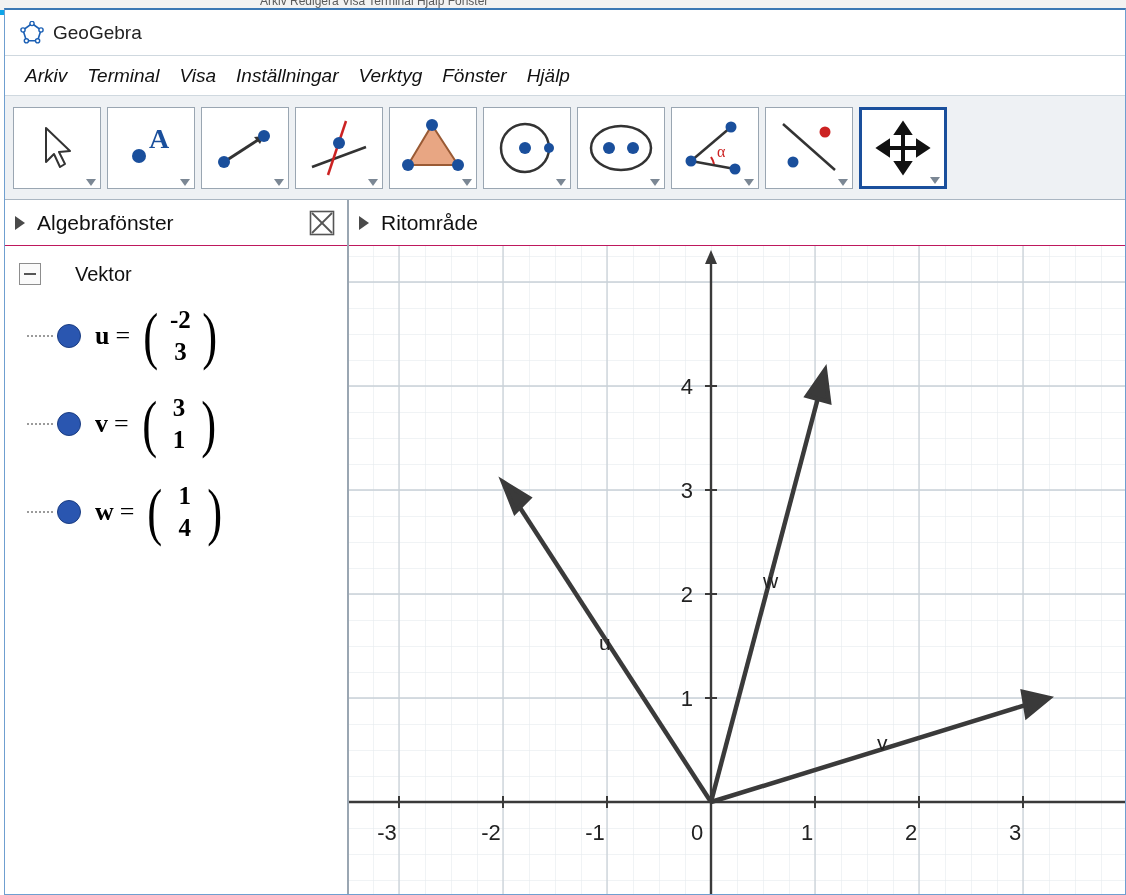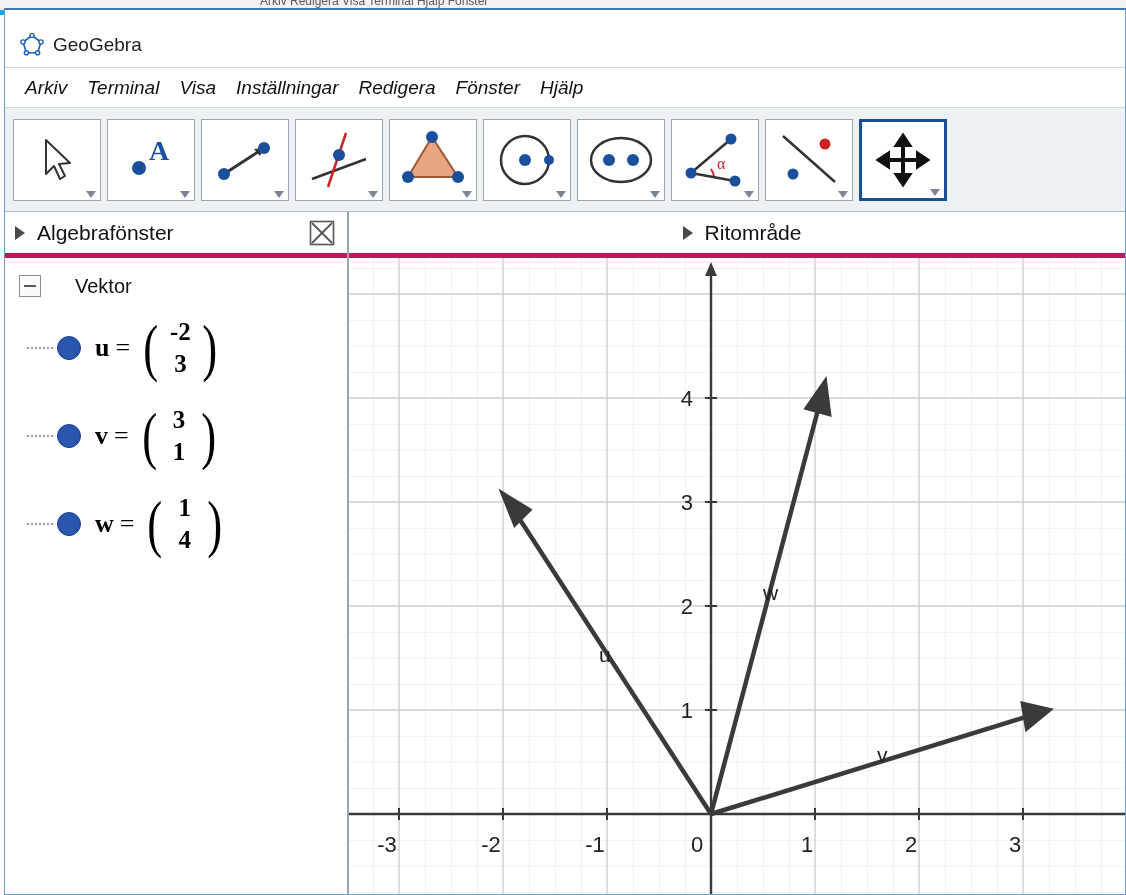--- a/index.html
+++ b/index.html
@@ -49,21 +49,20 @@
   }
   
   .titlebar {
     height: 46px;
     display: flex;
     align-items: center;
     padding-left: 14px;
     background: #ffffff;
     border-bottom: 1px solid #cfd8df;
     box-sizing: border-box;
-    margin-top: 12px;
   }
   .titlebar .logo {
     width: 26px; height: 26px;
     margin-right: 8px;
     display: flex; align-items: center; justify-content: center;
   }
   .titlebar .apptitle {
     font-size: 19px;
     color: #222;
   }
@@ -132,25 +131,24 @@
     width: 344px;
     background: #ffffff;
     border-right: 2px solid #9aa6b2;
     box-sizing: border-box;
     position: relative;
   }
   .pane-header {
     height: 46px;
     display: flex;
     align-items: center;
-    border-bottom: 5px solid #be185d;
+    border-bottom: 1px solid #be185d;
     background: #ffffff;
     box-sizing: border-box;
     padding-left: 10px;
-    justify-content: center;
   }
   .pane-header .tri {
     width: 0; height: 0;
     border-top: 7px solid transparent;
     border-bottom: 7px solid transparent;
     border-left: 10px solid #4a4a4a;
     margin-right: 12px;
   }
   .pane-header .ptitle {
     font-size: 21px;
@@ -287,21 +285,21 @@
         </svg>
       </span>
       <span class="apptitle">GeoGebra</span>
     </div>
 
     <div class="menubar">
       <div class="menu-item">Arkiv</div>
       <div class="menu-item">Terminal</div>
       <div class="menu-item">Visa</div>
       <div class="menu-item">Inställningar</div>
-      <div class="menu-item">Redigera</div>
+      <div class="menu-item">Verktyg</div>
       <div class="menu-item">Fönster</div>
       <div class="menu-item">Hjälp</div>
     </div>
 
     <div class="toolbar">
 
       <div class="tool">
         <svg width="46" height="56" viewBox="0 0 46 56">
           <path d="M12 8 L12 42 L20 34 L26 47 L31 44 L25 32 L36 31 Z" fill="#ffffff" stroke="#333" stroke-width="2" stroke-linejoin="round"></path>
         </svg>

